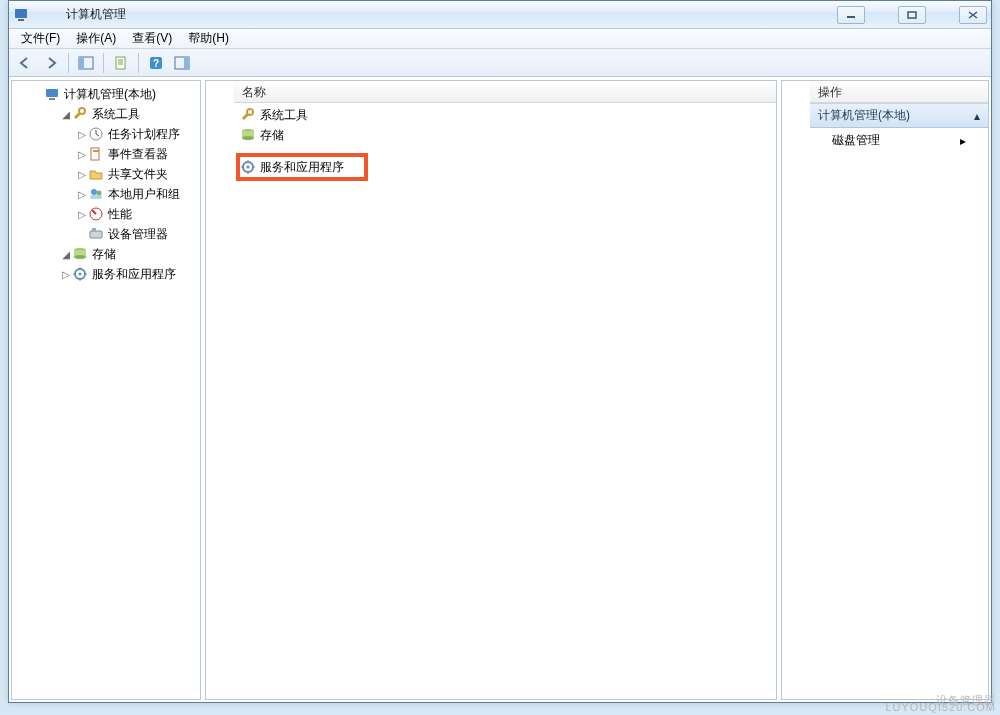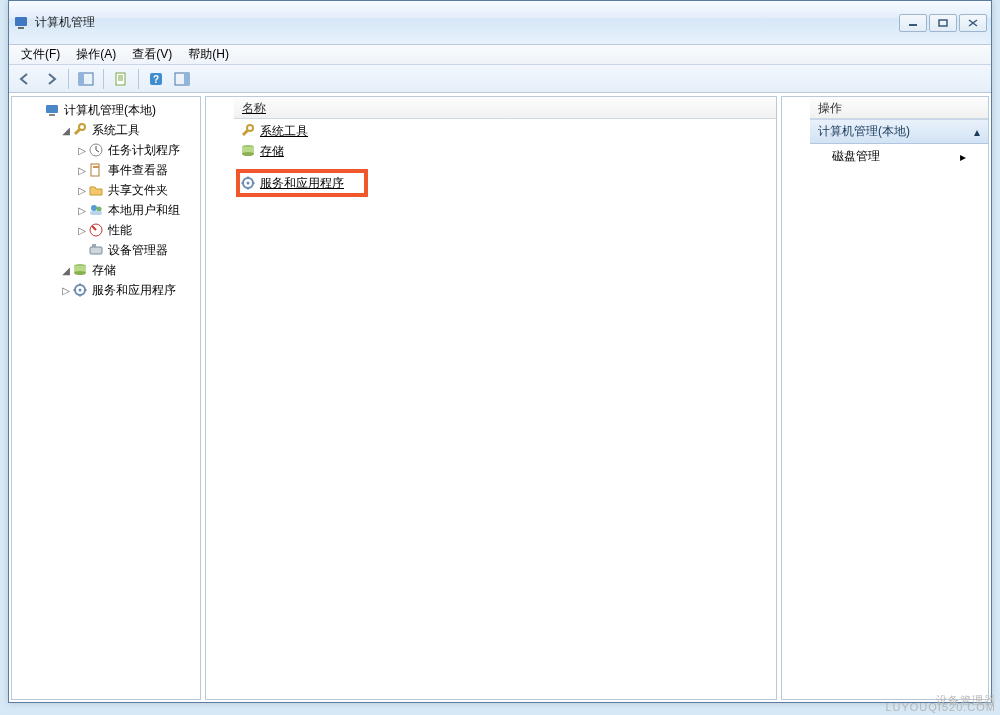--- a/index.html
+++ b/index.html
@@ -17,26 +17,27 @@
   left: 8px; top: 0;
   width: 984px; height: 703px;
   background: #fff;
   border: 1px solid #5a7ca0;
   display: flex;
   flex-direction: column;
   box-shadow: 0 0 6px rgba(0,0,0,.15);
 }
 
 .titlebar {
-  height: 44px;
+  height: 28px;
   background: linear-gradient(#f7fbff,#e3eefb 40%,#d6e7f7 41%,#e8f2fc);
   border-bottom: 1px solid #b8c9dd;
   display: flex;
   align-items: center;
   padding: 0 4px;
+  gap: 31px;
 }
 .titlebar .app-icon { width: 16px; height: 16px; margin-right: 6px; }
 .titlebar .title { flex: 1; color: #1a1a1a; }
 .win-btn {
   width: 28px; height: 18px;
   margin-left: 2px;
   background: linear-gradient(#f4f8fc,#e1ecf6);
   border: 1px solid #9db6cf;
   border-radius: 2px;
   display: inline-flex;
@@ -77,21 +78,21 @@
 }
 .pane {
   background: #fff;
   border: 1px solid #bac9d8;
   margin: 2px;
   display: flex;
   flex-direction: column;
   padding-left: 28px;
 }
 .pane-left { width: 190px; }
-.pane-mid  { flex: 1; text-decoration: underline; }
+.pane-mid  { flex: 1; }
 .pane-right{ width: 208px; }
 .pane-header {
   height: 22px;
   background: linear-gradient(#fdfdfd,#f1f1f1);
   border-bottom: 1px solid #d0d8e0;
   padding: 3px 8px;
   color:#333;
 }
 
 .tree { padding: 3px 0; overflow:auto; flex:1; }

